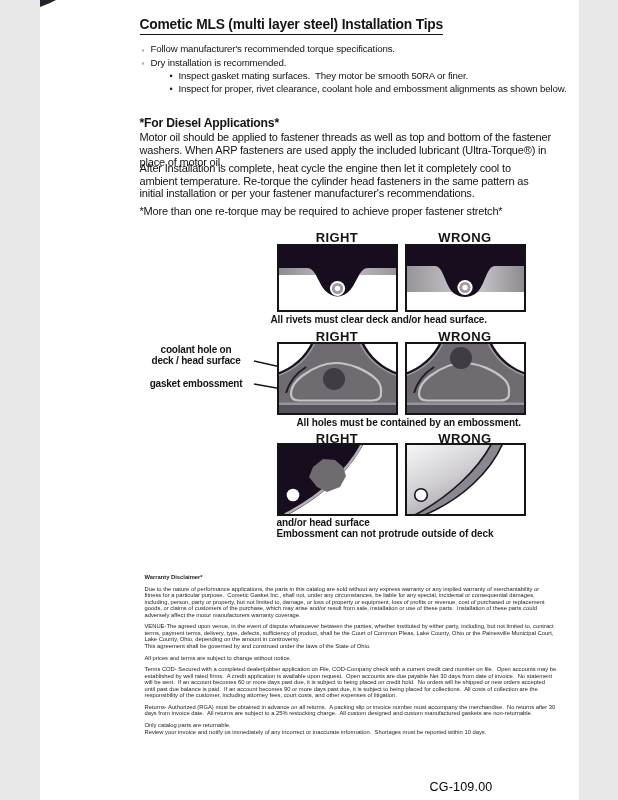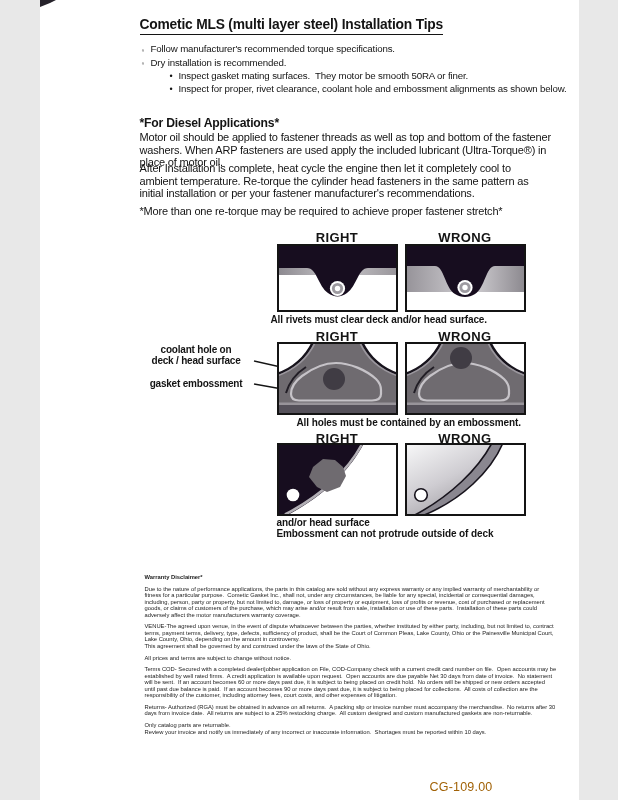--- a/index.html
+++ b/index.html
@@ -60,21 +60,21 @@
 
   .row3-label{top:431px;}
   .row3-box{top:443px;}
   .row3-caption{left:237px;top:517px;}
 
   .disclaimer{left:105px;top:574px;width:412px;font-size:5.8px;line-height:6.4px;letter-spacing:0;color:#1c1c1c;}
   .disclaimer .dheading{font-weight:bold;margin:0 0 5.5px 0;}
   .disclaimer p{margin:0 0 5.5px 0;}
   .disclaimer p.tight{margin-bottom:0;}
 
-  .page-number{left:390px;top:780px;font-size:12.5px;letter-spacing:0.2px;color:#a16207;}
+  .page-number{left:390px;top:780px;font-size:12.5px;letter-spacing:0.2px;color:#000000;}
 </style>
 </head>
 <body>
 
 <div class="page">
 
   <svg width="0" height="0" style="position:absolute" aria-hidden="true">
     <defs>
       <linearGradient id="deckA" x1="0" y1="0" x2="1" y2="0">
         <stop offset="0" stop-color="#8d8a90"></stop>

